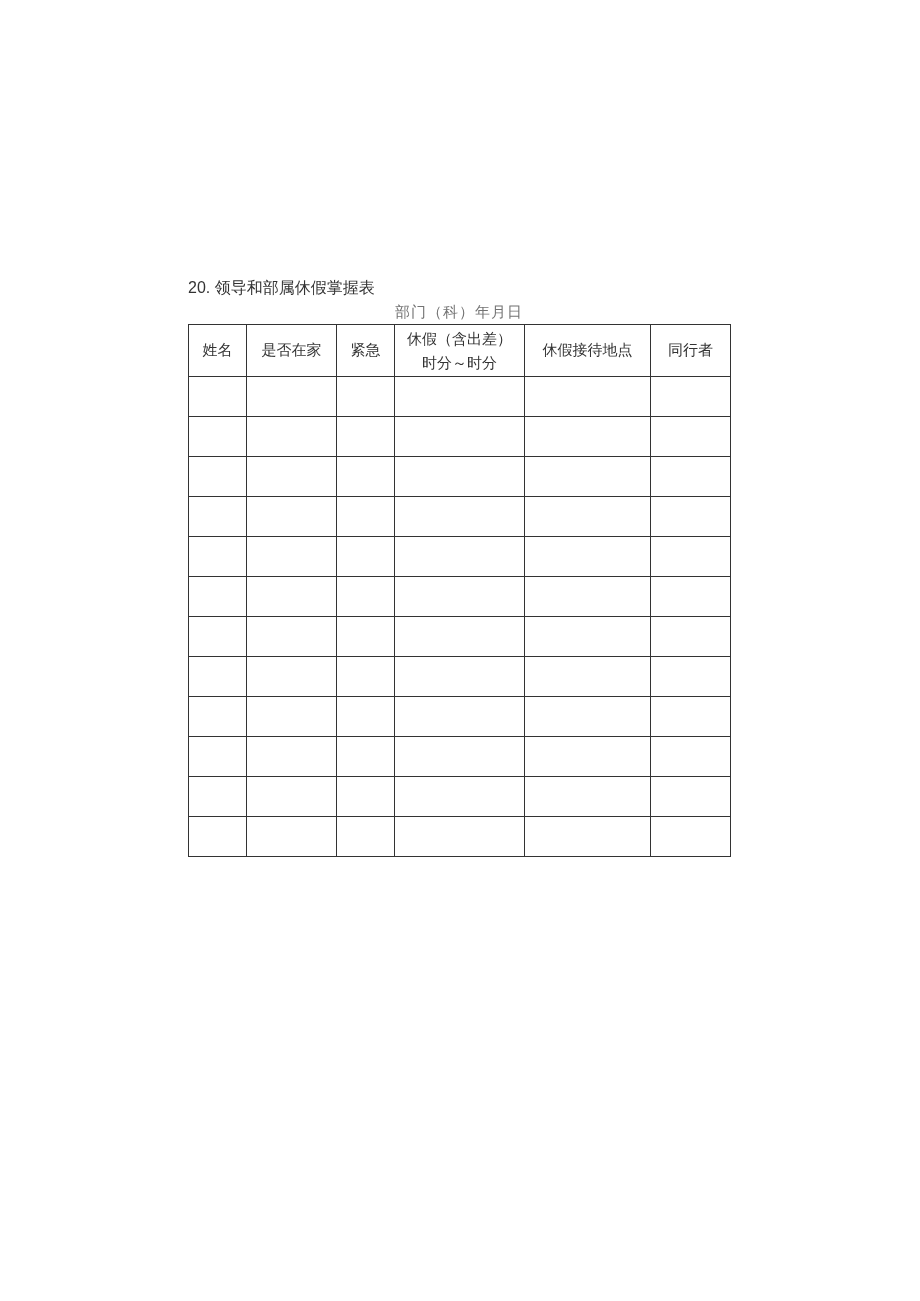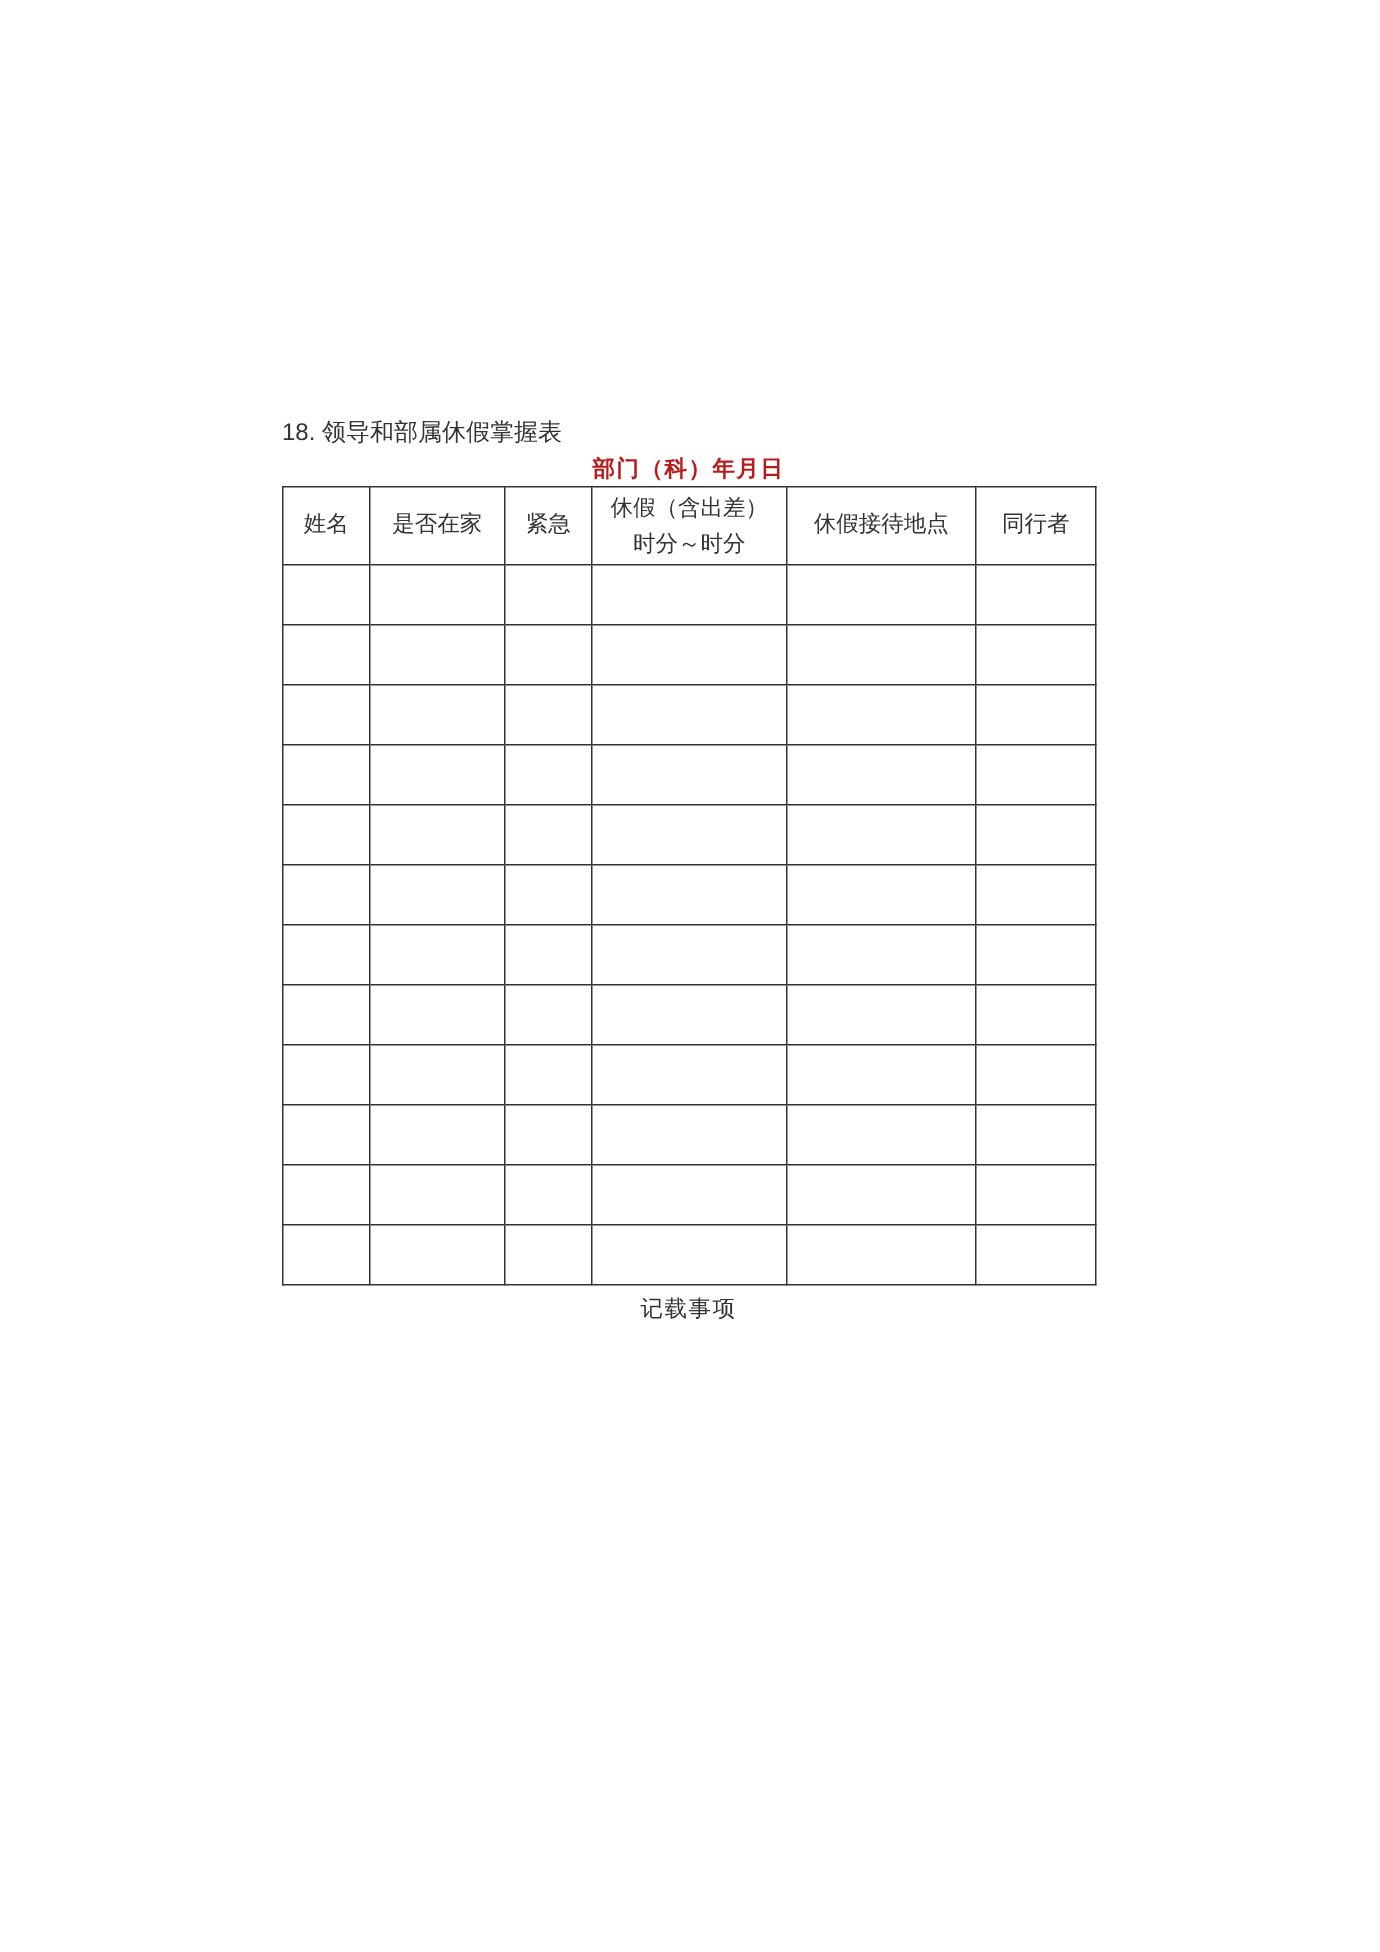--- a/index.html
+++ b/index.html
@@ -25,24 +25,23 @@
       color: #333;
       margin-bottom: 4px;
       font-family: Arial, "SimSun", serif;
     }
     .title .num {
       font-family: Arial, sans-serif;
     }
     .subtitle {
       text-align: center;
       font-size: 15px;
-      color: #b91c1c;
+      color: #737373;
       margin-bottom: 2px;
       letter-spacing: 1px;
-      font-weight: bold;
     }
     table {
       border-collapse: collapse;
       width: 100%;
       table-layout: fixed;
       font-family: Liberation Serif, serif;
     }
     th, td {
       border: 1px solid #333;
       font-size: 15px;
@@ -78,21 +77,21 @@
       margin-top: 6px;
       letter-spacing: 1px;
     }
   </style>
 </head>
 <body>
 
 <div class="page">
 
   <div class="title">
-    <span class="num">18.</span>
+    <span class="num">20.</span>
     <span>领导和部属休假掌握表</span>
   </div>
 
   <div class="subtitle">部门（科）年月日</div>
 
   <table>
     <colgroup>
       <col class="col-name">
       <col class="col-home">
       <col class="col-urgent">
@@ -208,15 +207,14 @@
           <td></td>
           <td></td>
           <td></td>
           <td></td>
           <td></td>
           <td></td>
         </tr>
       </tbody>
   </table>
 
-  <div class="footer-note">记载事项</div>
 
 </div>
 
 </body></html>

